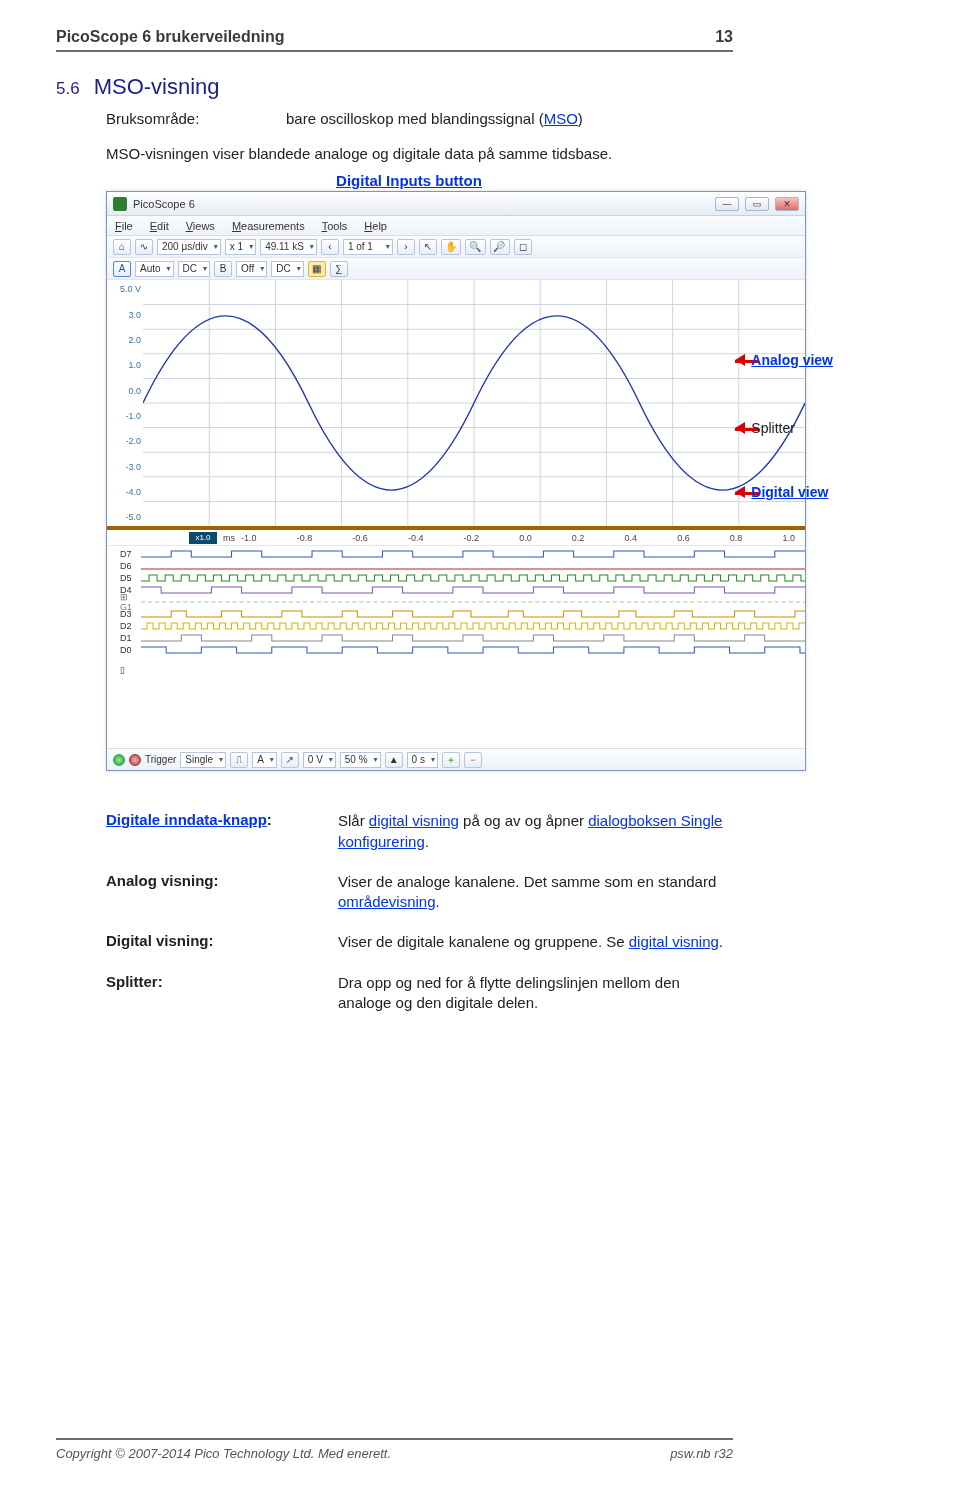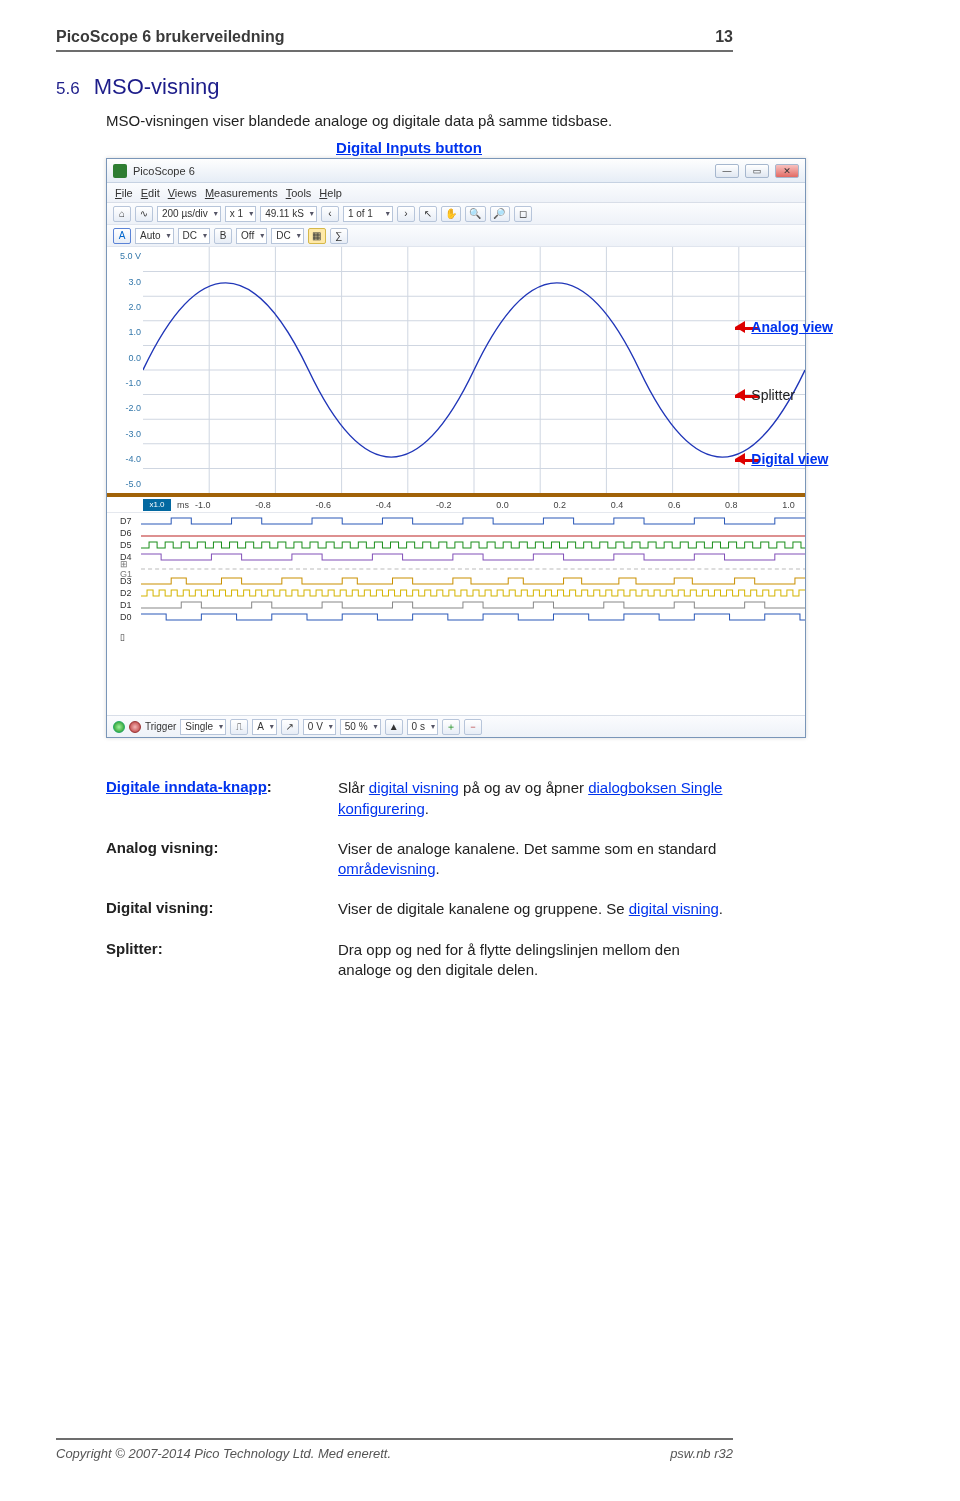--- a/index.html
+++ b/index.html
@@ -111,21 +111,21 @@
   .winbtn {
     width: 24px; height: 14px;
     border: 1px solid #a6b7ce; border-radius: 2px;
     background: linear-gradient(#fff,#e0e7f1);
     display: flex; align-items: center; justify-content: center;
     font-size: 9px;
   }
   .winbtn.close { background: linear-gradient(#f8c1bf,#e26a63); }
 
   .menubar {
-    height: 20px; display: flex; gap: 8px; padding: 0 8px;
+    height: 20px; display: flex; gap: 17px; padding: 0 8px;
     align-items: center;
     background: linear-gradient(#fbfcfe,#eef2f8);
     border-bottom: 1px solid #d8dee8;
     font-family: Tahoma, sans-serif;
   }
   .menubar span { text-decoration: underline; text-decoration-color: transparent; }
   .menubar span::first-letter { text-decoration: underline; }
 
   .toolbar, .chbar, .statusbar {
     height: 22px; display: flex; align-items: center; gap: 4px;
@@ -168,23 +168,23 @@
   .grid line { stroke: #cfd6e1; stroke-width: 1; }
   .sine { stroke: #2036b8; stroke-width: 1.4; fill: none; }
 
   .xaxis {
     height: 16px; display: flex; align-items: center;
     font-size: 9px; background: #fff;
     padding-left: 36px;
     border-bottom: 1px solid #e5e8ee;
   }
   .xaxis .xbadge {
-    width: 28px; height: 12px; background: #0369a1; color: #fff;
+    width: 28px; height: 12px; background: #0c4a6e; color: #fff;
     display: inline-flex; align-items: center; justify-content: center;
-    font-size: 8px; margin-right: 6px;
+    font-size: 8px; margin-right: 6px; margin-left: 46px;
   }
   .xaxis .ticks { flex: 1; display: flex; justify-content: space-between; padding-right: 10px; color: #444; }
 
   .digrows {
     background: #fff;
     padding: 2px 0 2px 6px;
   }
   .drow { display: flex; align-items: center; height: 12px; }
   .drow .lbl { width: 28px; font-size: 9px; color: #333; padding-left: 7px; }
   .drow svg { flex: 1; height: 10px; }
@@ -252,20 +252,26 @@
     <span>PicoScope 6 brukerveiledning</span>
     <span>13</span>
   </div>
   <div class="hr-thick"></div>
 
   <div class="sec-head">
     <span class="sec-num">5.6</span>
     <span class="sec-title">MSO-visning</span>
   </div>
 
+  <div class="row1">
+    <span>Bruksområde:</span>
+    <span>
+      <span>bare oscilloskop med blandingssignal (</span><a class="link">MSO</a><span>)</span>
+    </span>
+  </div>
 
   <div class="desc">MSO-visningen viser blandede analoge og digitale data på samme tidsbase.</div>
 
   <div class="fig-wrap">
     <div class="dibtn-label">
       <a class="linkbold">Digital Inputs button</a>
       <div class="arrow-down"></div>
     </div>
 
     <div class="appwin">

